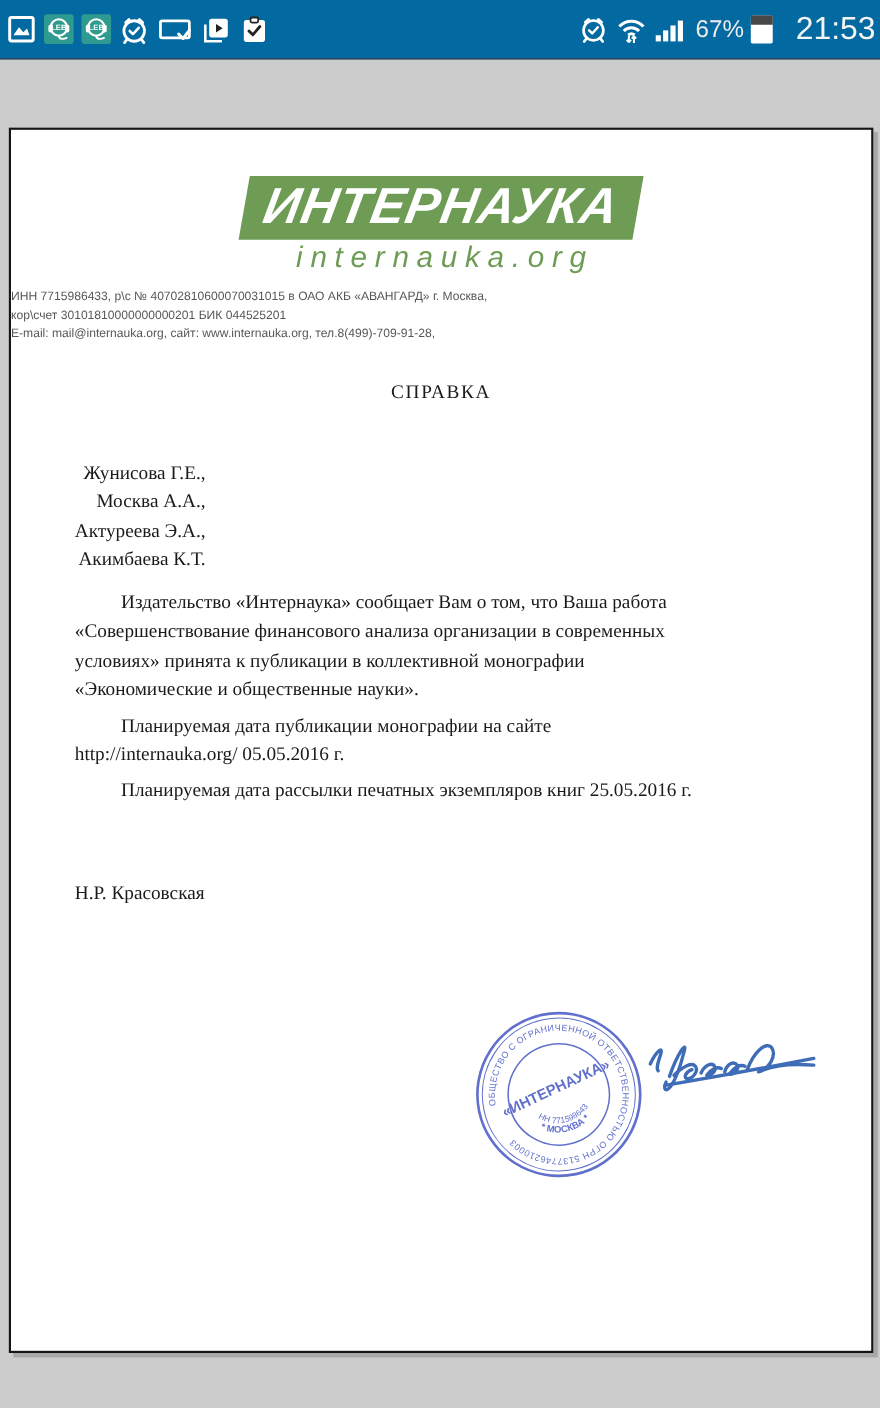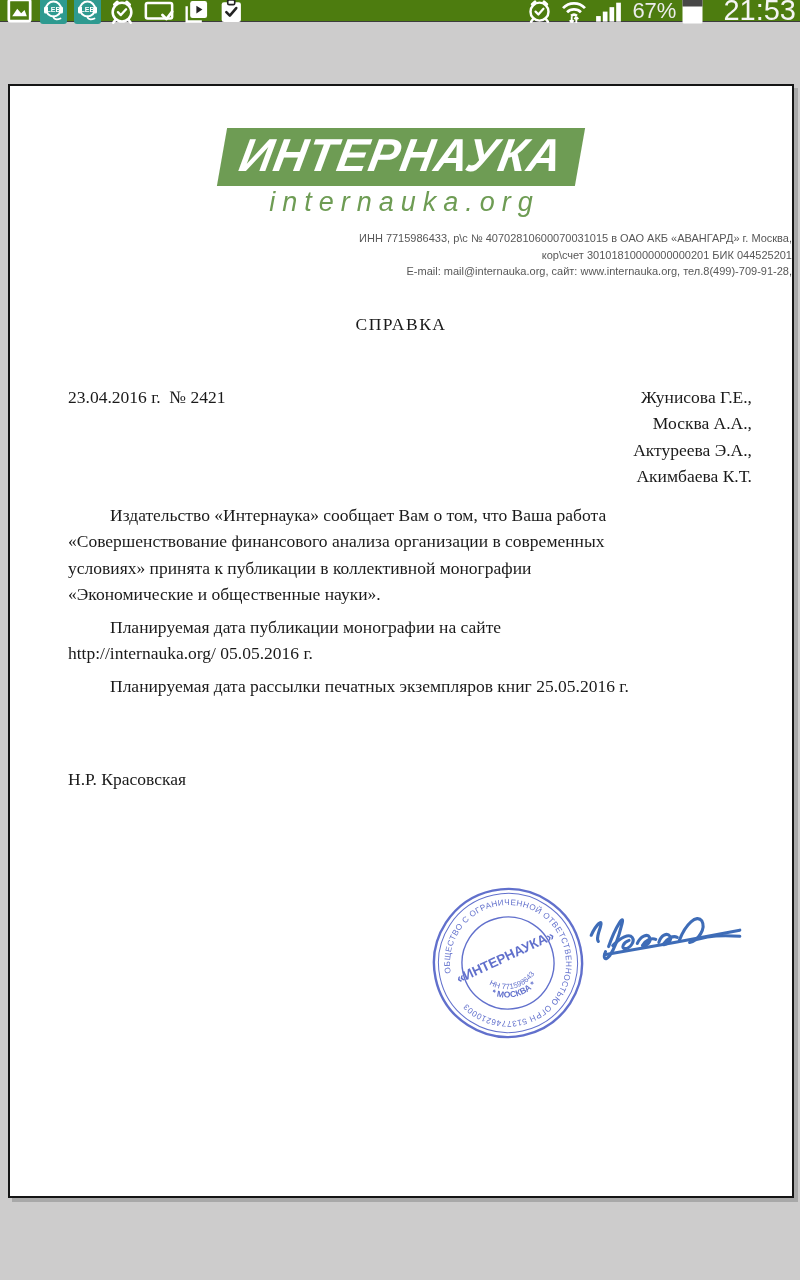--- a/index.html
+++ b/index.html
@@ -1,21 +1,21 @@
 <!DOCTYPE html>
 <html><head>
 <meta charset="utf-8">
 <style>
   * { margin:0; padding:0; box-sizing:border-box; }
   html,body { width:800px; height:1280px; }
   body { background:#cdcccc; font-family:"Liberation Sans", sans-serif; overflow:hidden; }
 
   
   .status-bar{
-    height:22px; background:#4d7c0f; color:#eee;
+    height:54px; background:#0369a1; color:#eee;
     display:flex; justify-content:space-between;
     padding:0 4px 0 6px; border-bottom:1px solid #3c3c3c;
   }
   .sb-group{ display:flex; align-items:center; gap:7px; }
   .sb-icon{ display:block; }
   .app-badge{ width:27px; height:27px; background:#2e9a90; border-radius:3px; position:relative; display:block; }
   .app-badge .leb{ position:absolute; left:0; right:0; top:9px; text-align:center;
     font-size:7px; font-weight:bold; color:#fff; letter-spacing:0; }
   .sb-percent{ font-size:22px; color:#ececec; margin-left:2px; }
   .sb-time{ font-size:29px; color:#f5f5f5; letter-spacing:0; margin-left:14px; }
@@ -38,21 +38,21 @@
   .logo-box span{
     display:inline-block; transform:skewX(0deg);
     font-style:italic; font-weight:bold; font-size:46px; line-height:50px; letter-spacing:1px;
   }
   .logo-domain{
     margin-top:1px; color:#6e9c54; font-style:italic; font-size:27px; line-height:30px;
     letter-spacing:7px; padding-left:7px;
   }
 
   
-  .header-lines{ margin-top:13px; text-align:right; color:#575757;
+  .header-lines{ margin-top:13px; text-align:left; color:#575757;
     font-size:11px; line-height:16.5px; }
 
   
   .doc-title{ margin-top:33px; text-align:center; font-family:"Liberation Serif", serif;
     font-weight:normal; font-size:17.5px; line-height:22px; letter-spacing:1.5px; }
   .content{ padding:0 40px 0 58px; font-family:"Liberation Serif", serif;
     font-size:17.5px; line-height:26.5px; }
   .meta-row{ margin-top:49px; display:flex; justify-content:space-between; align-items:flex-start; }
   .ref{ white-space:pre; }
   .recipients{ text-align:right; }
@@ -159,21 +159,20 @@
       <div class="header-lines">
         <div>ИНН 7715986433, р\с № 40702810600070031015 в ОАО АКБ «АВАНГАРД» г. Москва,</div>
         <div>кор\счет 30101810000000000201 БИК 044525201</div>
         <div>E-mail: mail@internauka.org, сайт: www.internauka.org, тел.8(499)-709-91-28,</div>
       </div>
 
       <h1 class="doc-title">СПРАВКА</h1>
 
       <div class="content">
         <div class="meta-row">
-          <span class="ref">23.04.2016 г.  № 2421</span>
           <div class="recipients">
             <div>Жунисова Г.Е.,</div>
             <div>Москва А.А.,</div>
             <div>Актуреева Э.А.,</div>
             <div>Акимбаева К.Т.</div>
           </div>
         </div>
 
         <div class="paragraphs">
           <p>Издательство «Интернаука» сообщает Вам о том, что Ваша работа

